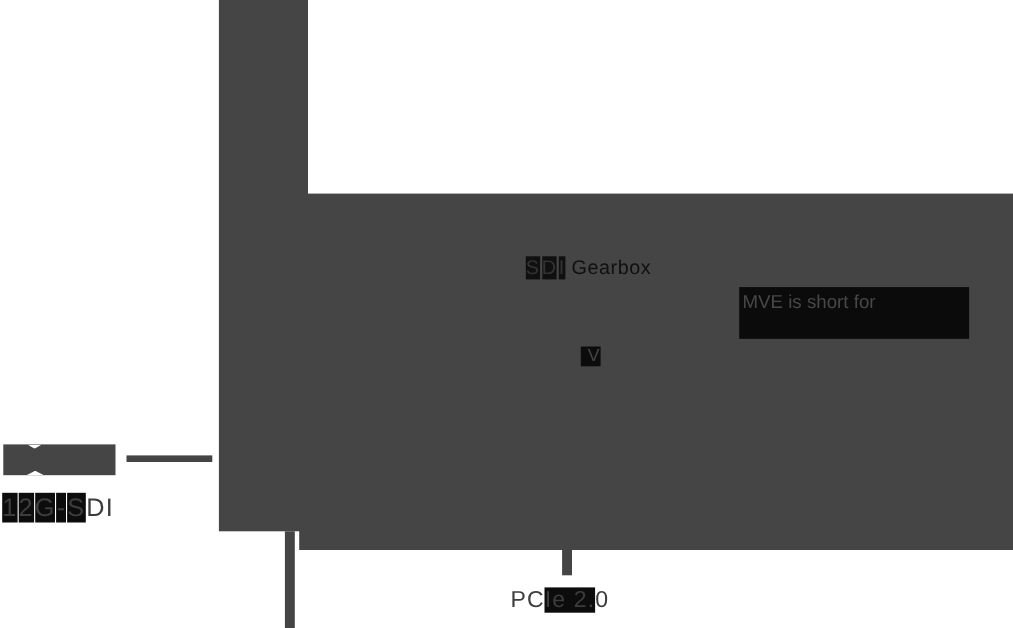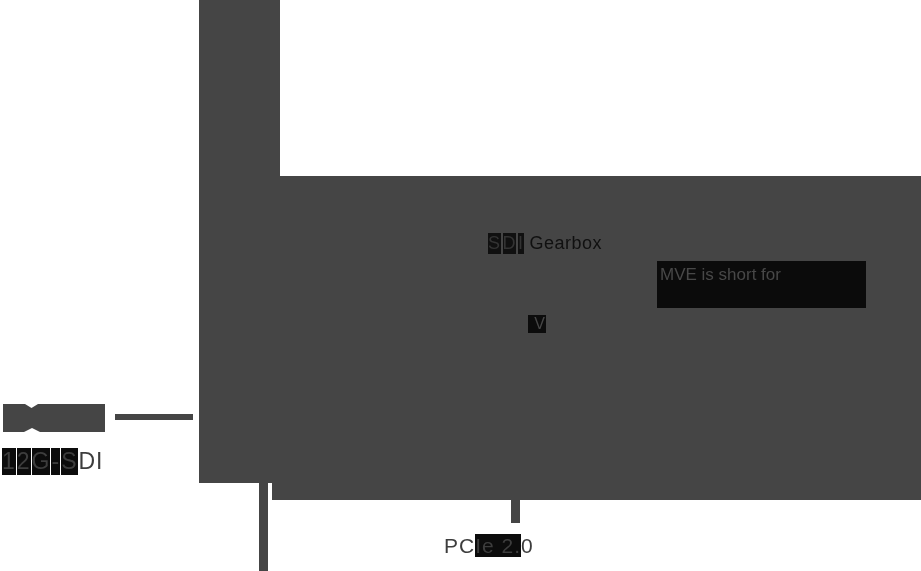--- a/index.html
+++ b/index.html
@@ -19,21 +19,21 @@
     font-family: "Liberation Sans", sans-serif;
   }
   
   .hl-char {
     display: inline-block;
     background: #0c0c0c;
     margin-right: 1px;
   }
   .input-label { font-size: 23px; letter-spacing: 1px; font-weight: 400; }
   .input-label .hl-char { color: #3d3d3d; }
-  .gearbox-label { font-size: 18px; color: #101010; letter-spacing: 0.5px; margin-left: 10px; }
+  .gearbox-label { font-size: 18px; color: #101010; letter-spacing: 0.5px; }
   .gearbox-label .hl-char { background: #101010; color: #333333; margin-right: 2px; }
   .gearbox-plain { margin-left: 4px; }
   .flow-arrow {
     width: 18px; height: 18px;
     background: #0c0c0c;
     color: #474747;
     font-size: 16px; line-height: 18px;
     text-align: right;
     padding-right: 1px;
     box-sizing: border-box;
@@ -72,25 +72,25 @@
   <div class="abs label input-label" style="left:2px; top:448px;">
     <span class="input-hl"><span class="hl-char">1</span><span class="hl-char">2</span><span class="hl-char">G</span><span class="hl-char">-</span><span class="hl-char">S</span></span><span>DI</span>
   </div>
 
   <div class="abs label gearbox-label" style="left:478px; top:233px;">
     <span class="gearbox-hl"><span class="hl-char">S</span><span class="hl-char">D</span><span class="hl-char">I</span></span><span class="gearbox-plain">Gearbox</span>
   </div>
 
   <div class="abs flow-arrow" style="left:528px; top:315px;">V</div>
 
-  <div class="abs note-box" style="left:657px; top:261px;">
+  <div class="abs note-box" style="left:672px; top:261px;">
     <div>MVE is short for</div>
   </div>
 
   <div class="abs block" style="left:511px; top:500px; width:9px; height:23px;"></div>
 
-  <div class="abs label pcie-label" style="left:444px; top:534px;">
+  <div class="abs label pcie-label" style="left:464px; top:534px;">
     <span>PC</span><span class="pcie-hl">Ie 2.</span><span>0</span>
   </div>
 
   <div class="abs block" style="left:259px; top:483px; width:9px; height:88px;"></div>
 
 </div>
 
 </body></html>

